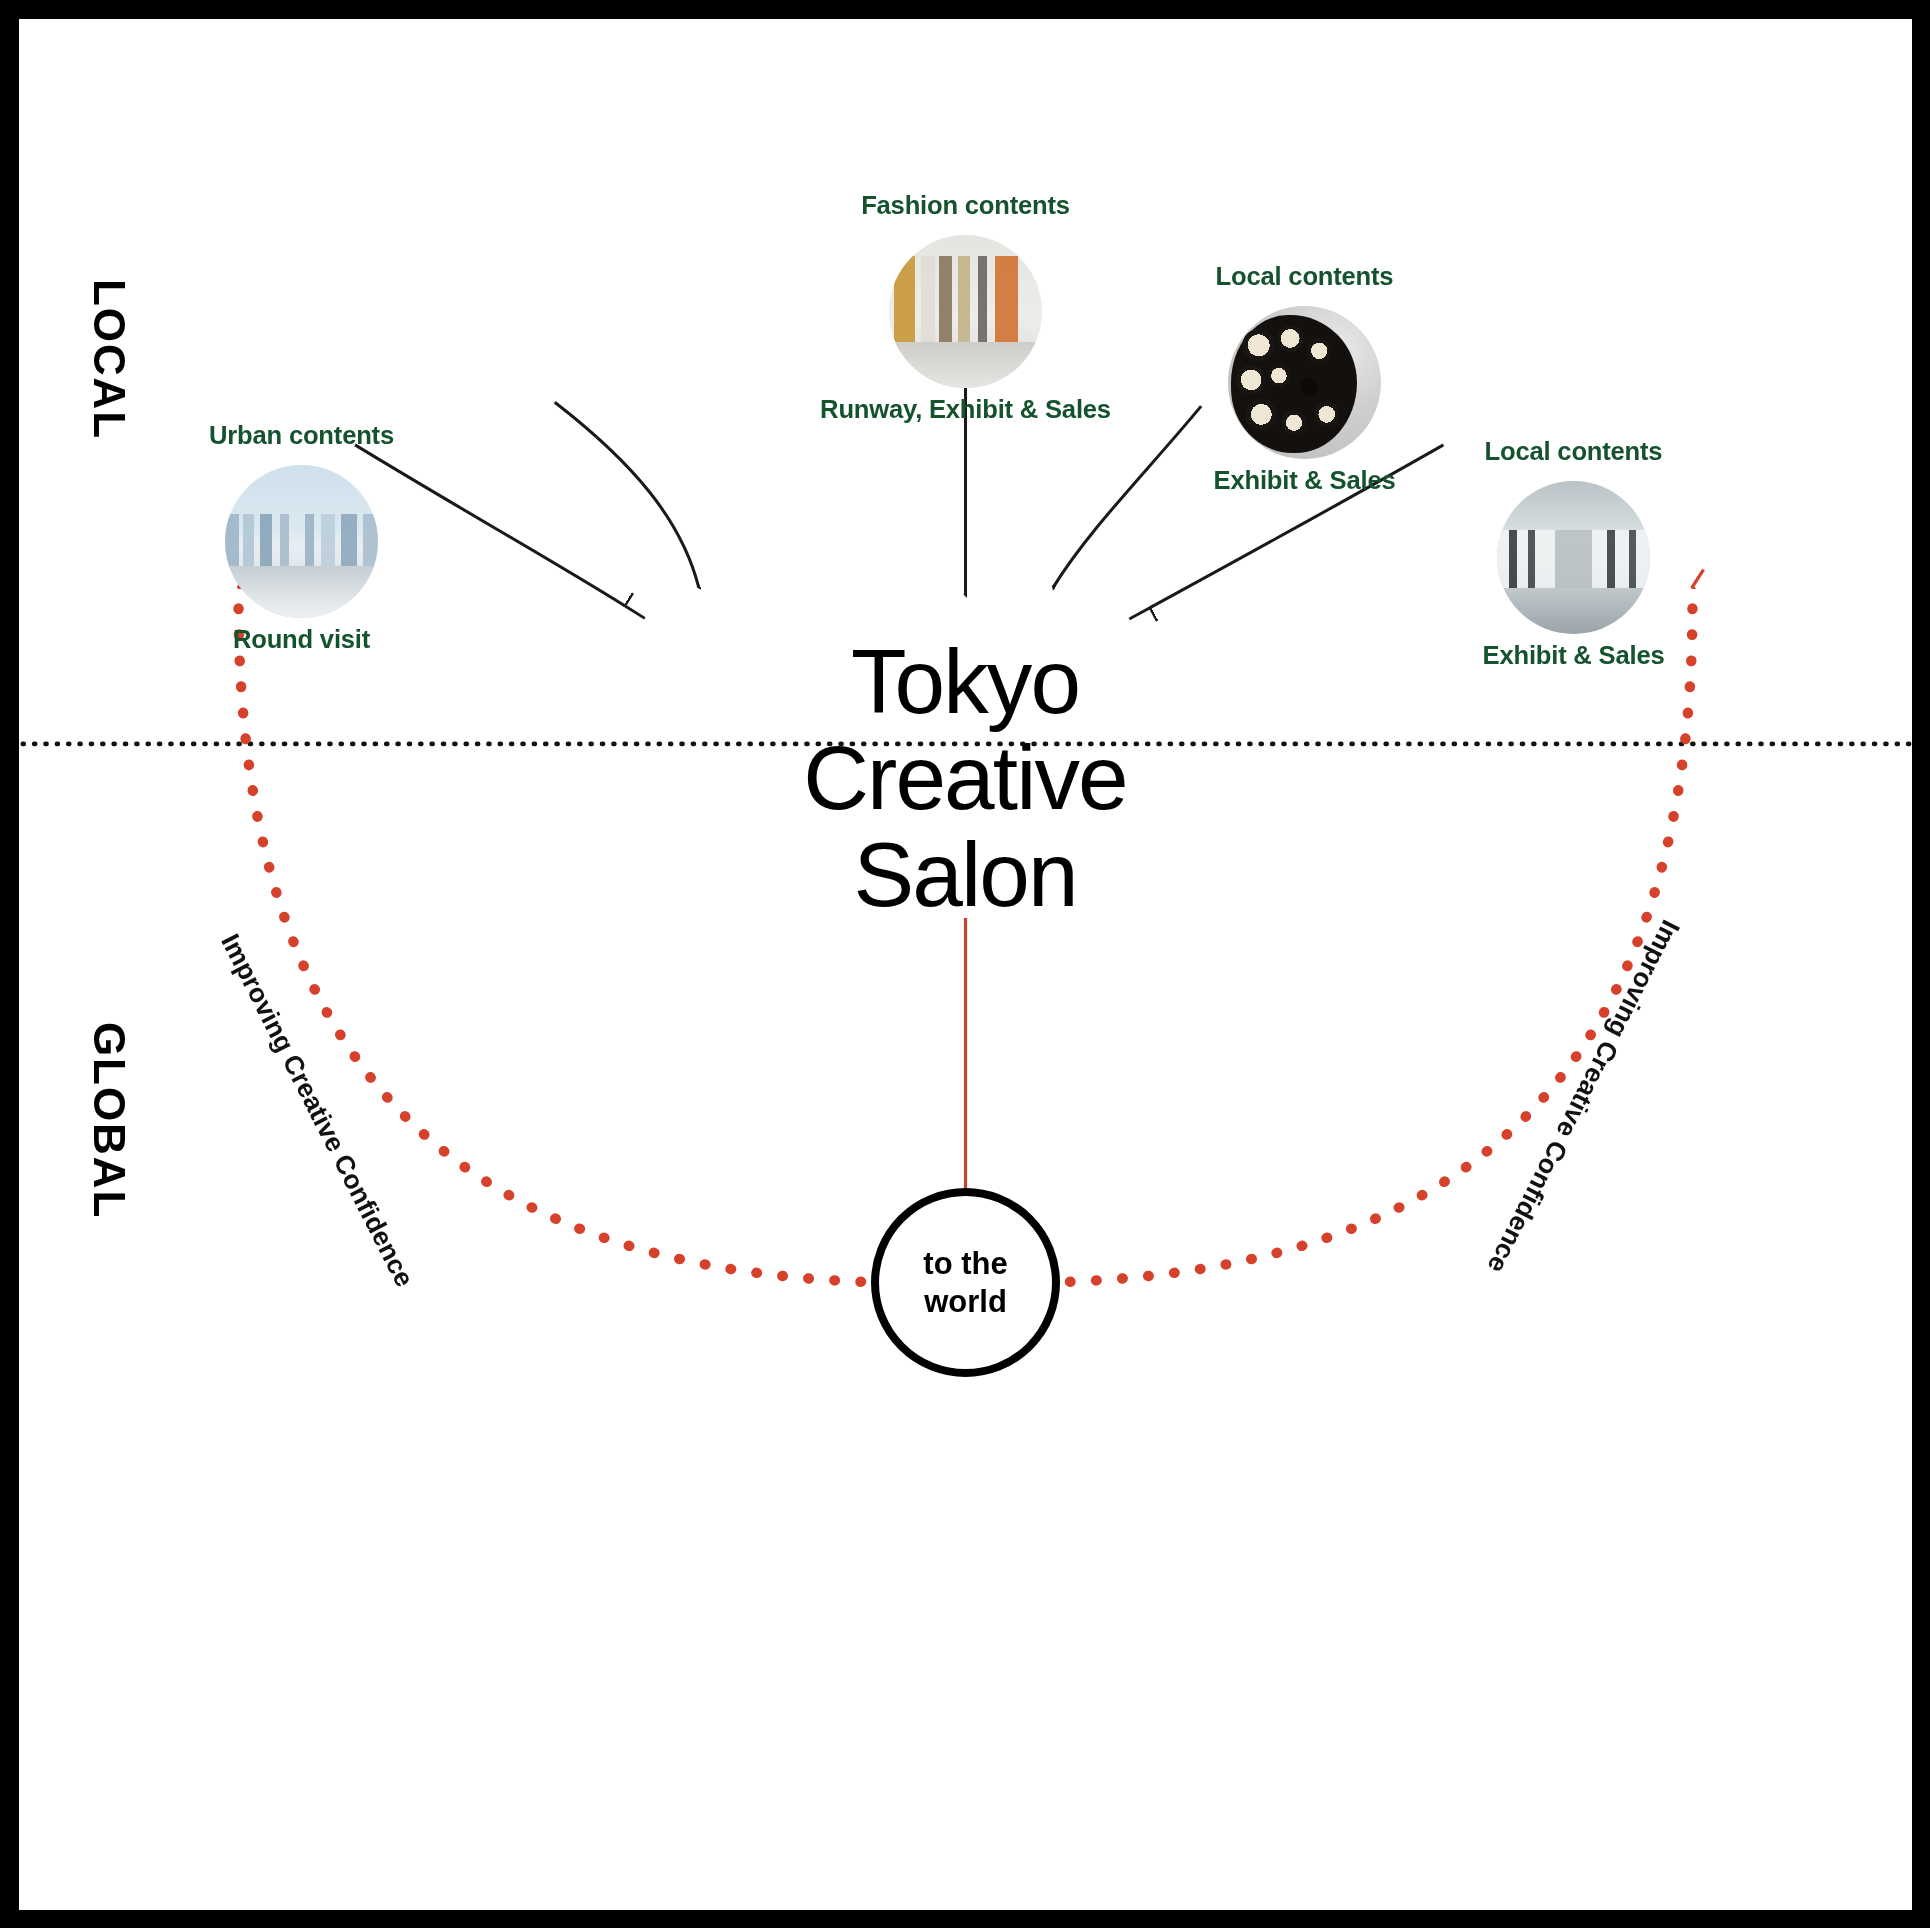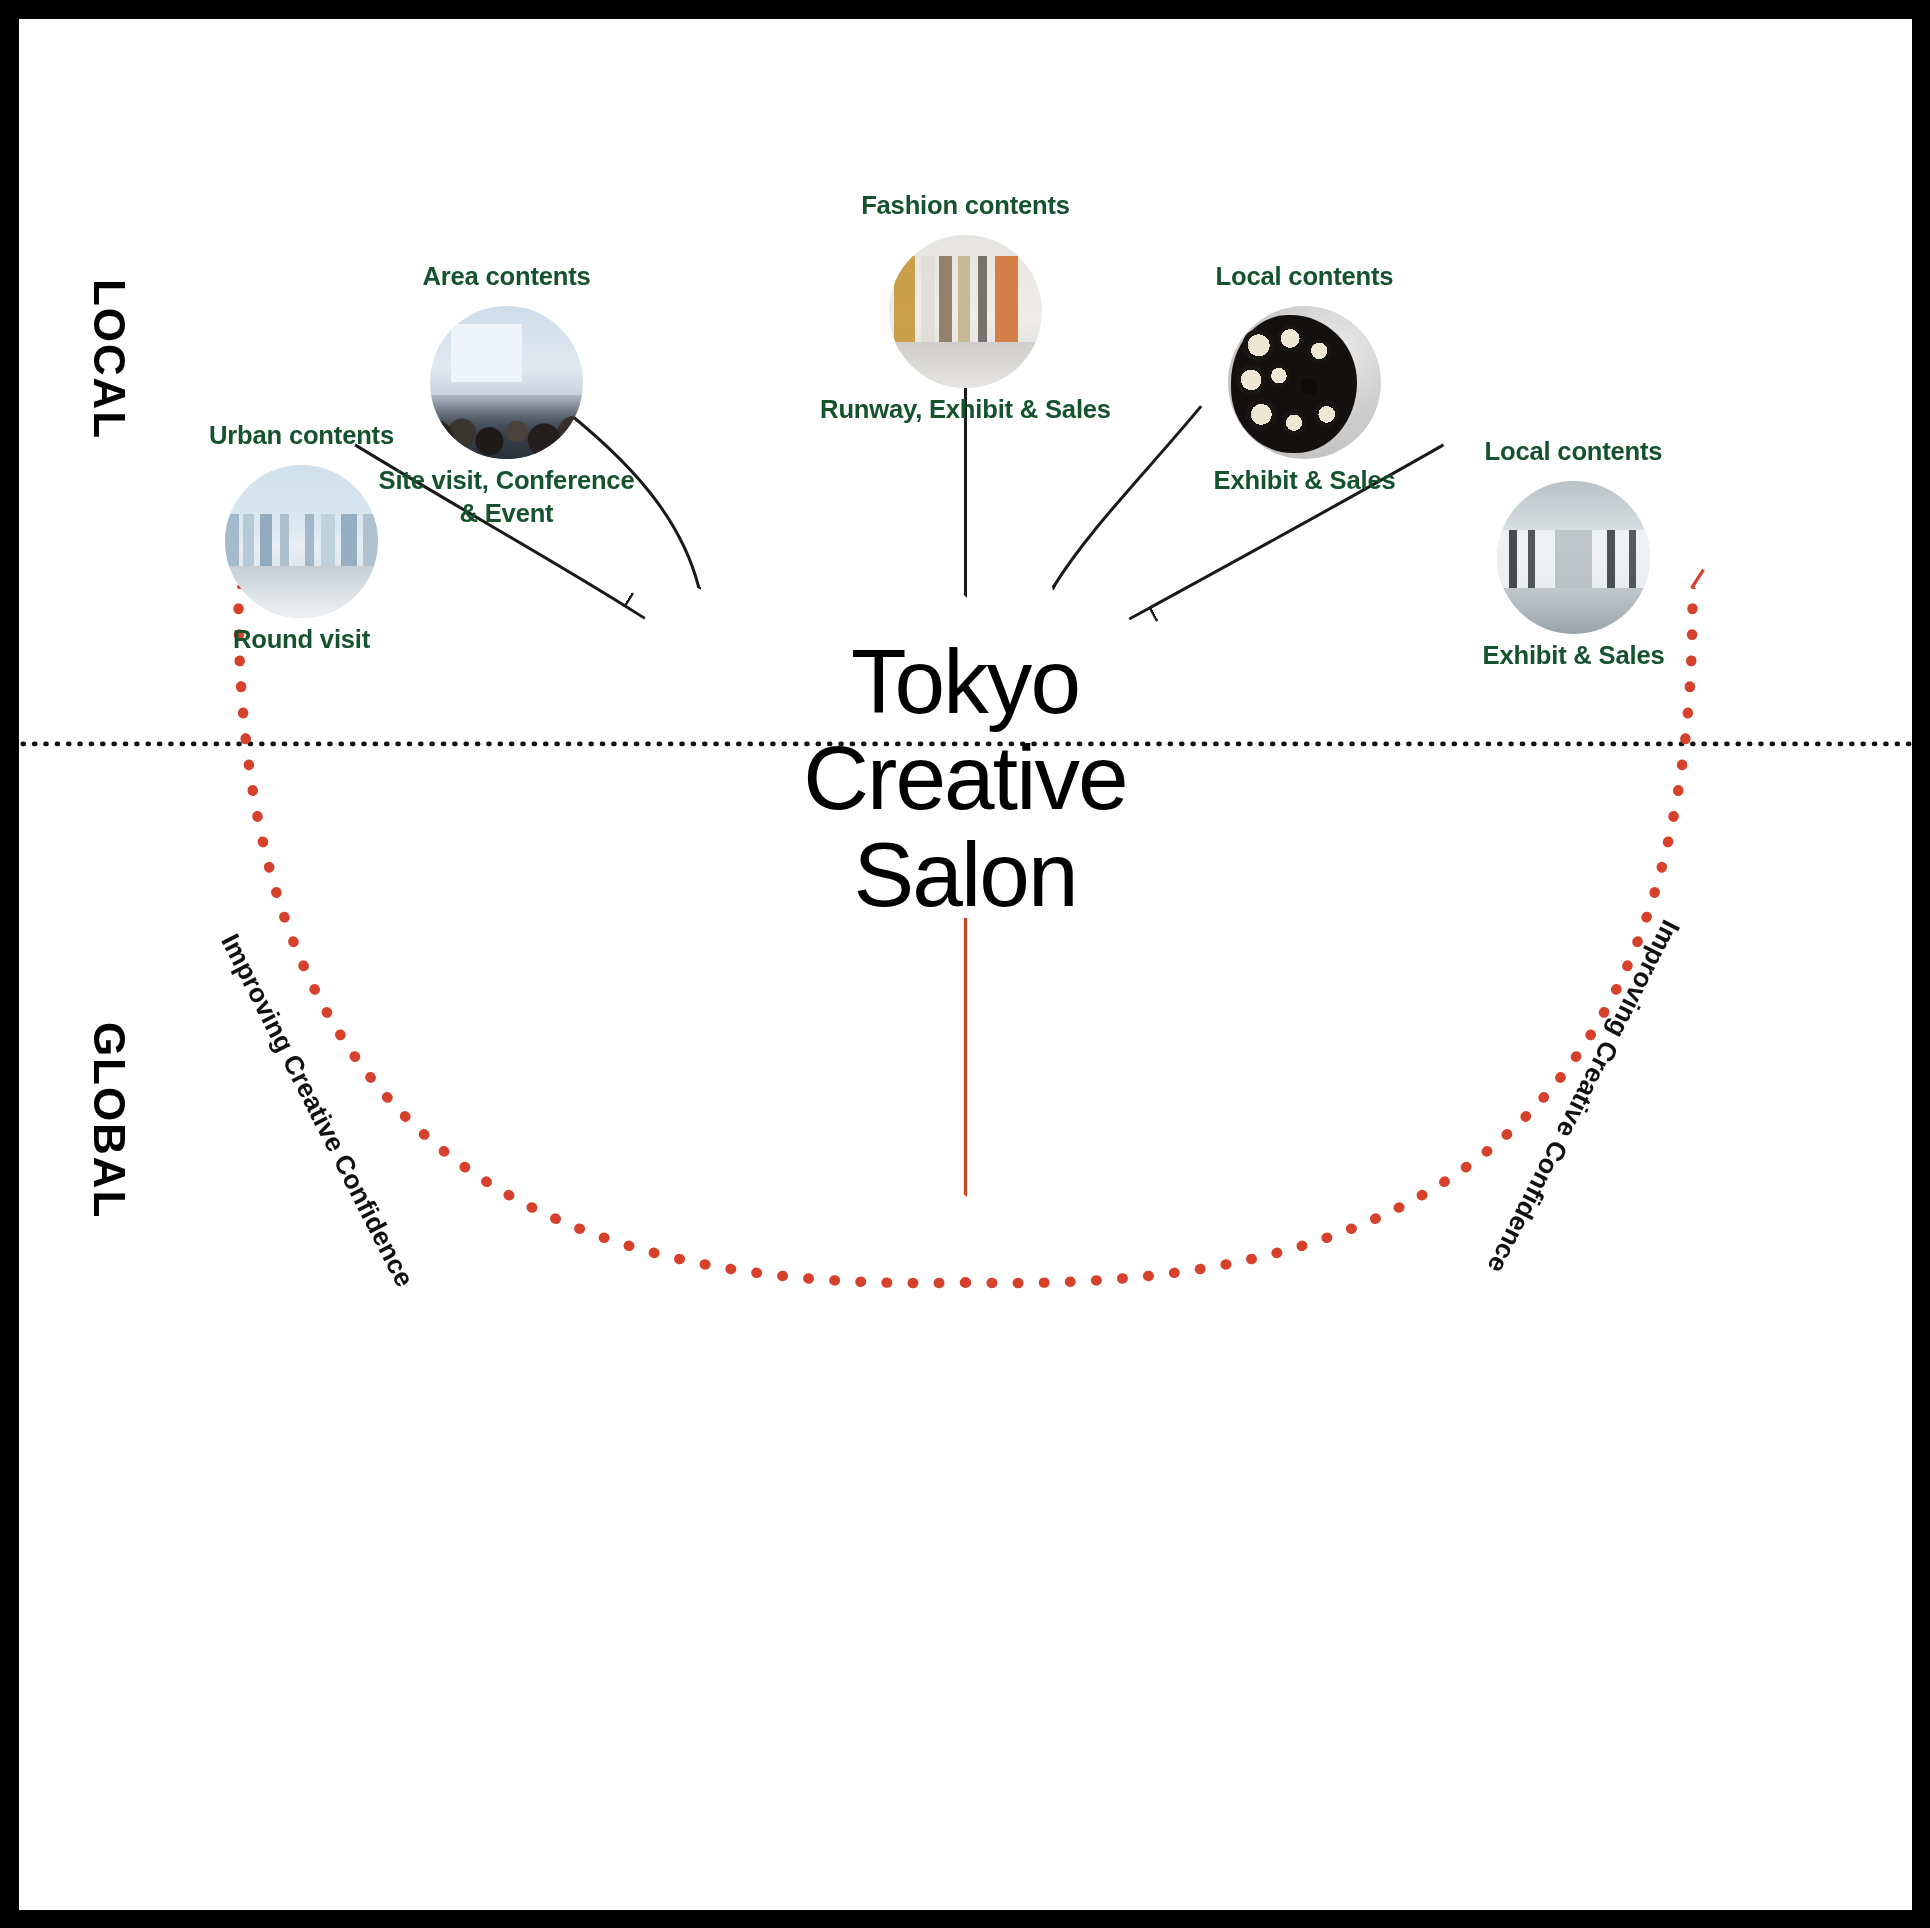--- a/index.html
+++ b/index.html
@@ -288,28 +288,20 @@
   </svg>
 
   <div class="node" style="left:112px; top:400px;">
     <div class="cap-top">Urban contents</div>
     <div class="thumb">
       <div class="art art-urban"></div>
     </div>
     <div class="cap-bottom">Round visit</div>
   </div>
 
-  <div class="node" style="left:317px; top:241px;">
-    <div class="cap-top">Area contents</div>
-    <div class="thumb">
-      <div class="art art-area"></div>
-    </div>
-    <div class="cap-bottom">Site visit, Conference
-&amp; Event</div>
-  </div>
 
   <div class="node" style="left:776px; top:170px;">
     <div class="cap-top">Fashion contents</div>
     <div class="thumb">
       <div class="art art-fashion"></div>
     </div>
     <div class="cap-bottom">Runway, Exhibit &amp; Sales</div>
   </div>
 
   <div class="node" style="left:1115px; top:241px;">
@@ -325,20 +317,24 @@
     <div class="thumb">
       <div class="art art-local"></div>
     </div>
     <div class="cap-bottom">Exhibit &amp; Sales</div>
   </div>
 
   <div id="title" style="left:520px; top:615px; white-space:pre-line;">Tokyo
 Creative
 Salon</div>
 
+  <div id="world" style="left:852px; top:1169px;">
+    <div class="lbl">to the
+world</div>
+  </div>
 
   <div class="axis-label" style="left:115px; top:260px; transform: rotate(90deg);">LOCAL</div>
 
   <div class="axis-label" style="left:115px; top:1003px; transform: rotate(90deg);">GLOBAL</div>
 
   <div class="loop-caption" style="left:223px; top:910px; transform: rotate(63deg);">Improving Creative Confidence</div>
 
   <div class="loop-caption" style="left:1667px; top:910px; transform: rotate(117deg);">Improving Creative Confidence</div>
 
 </div>

